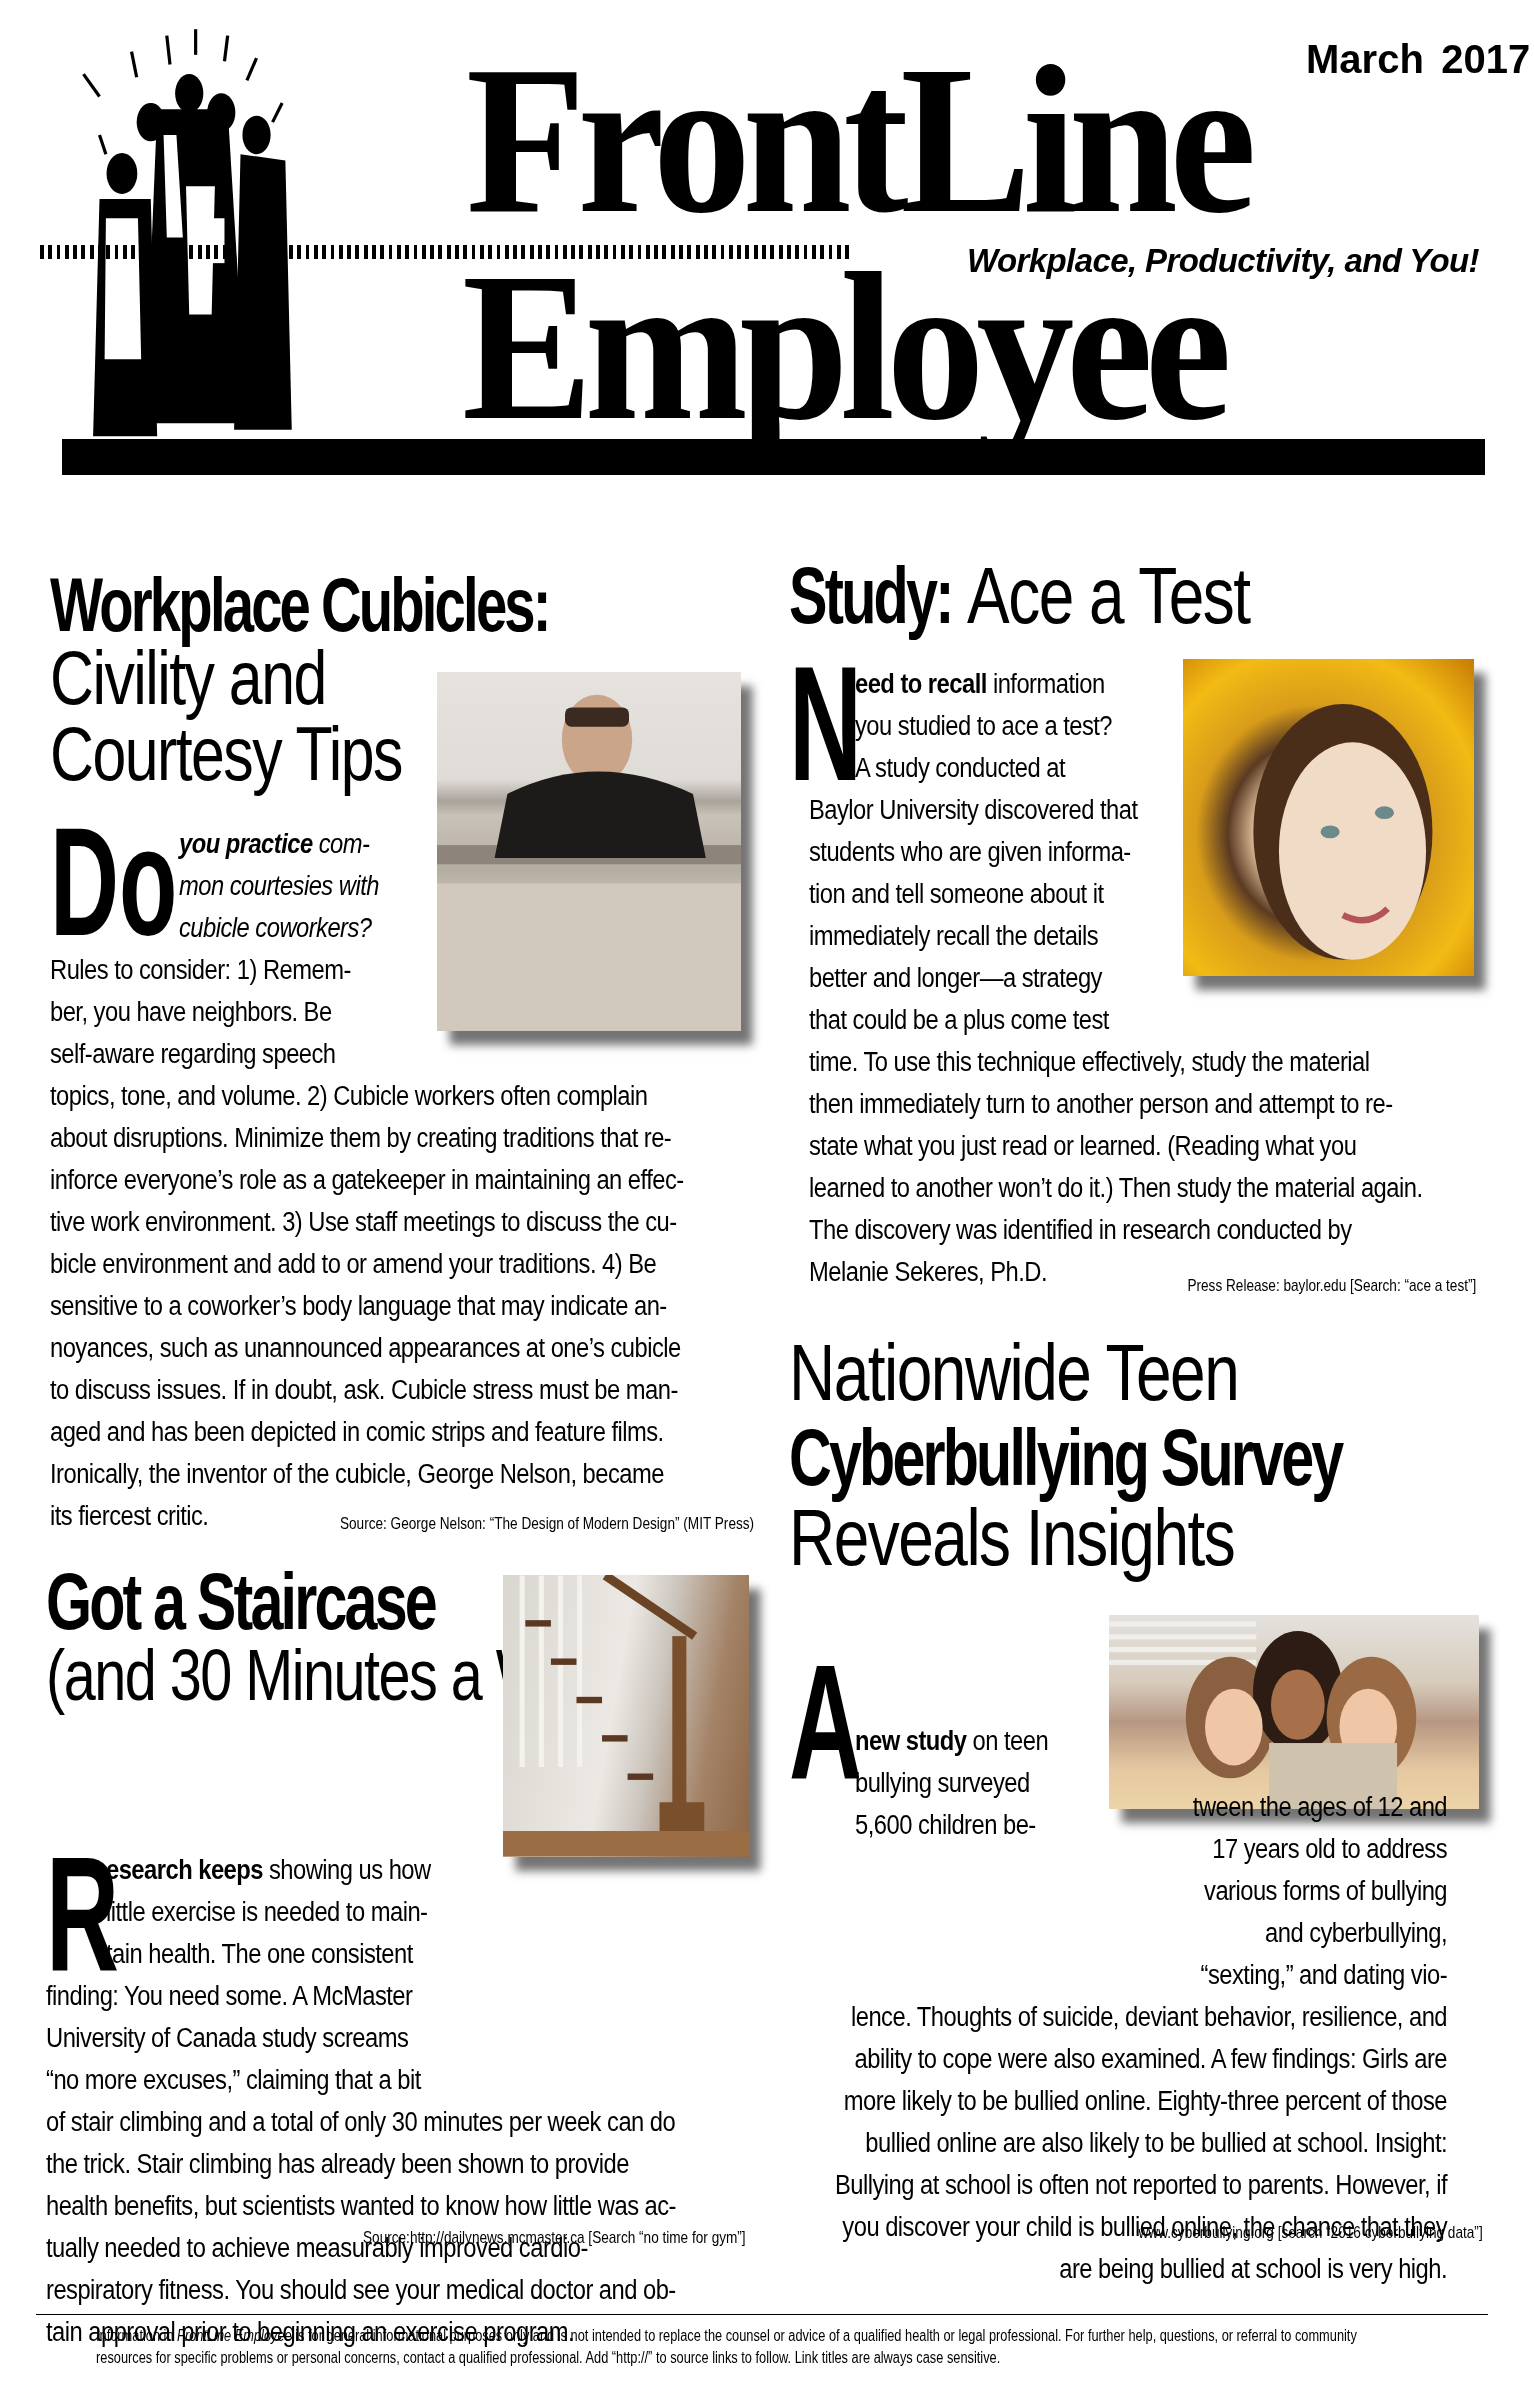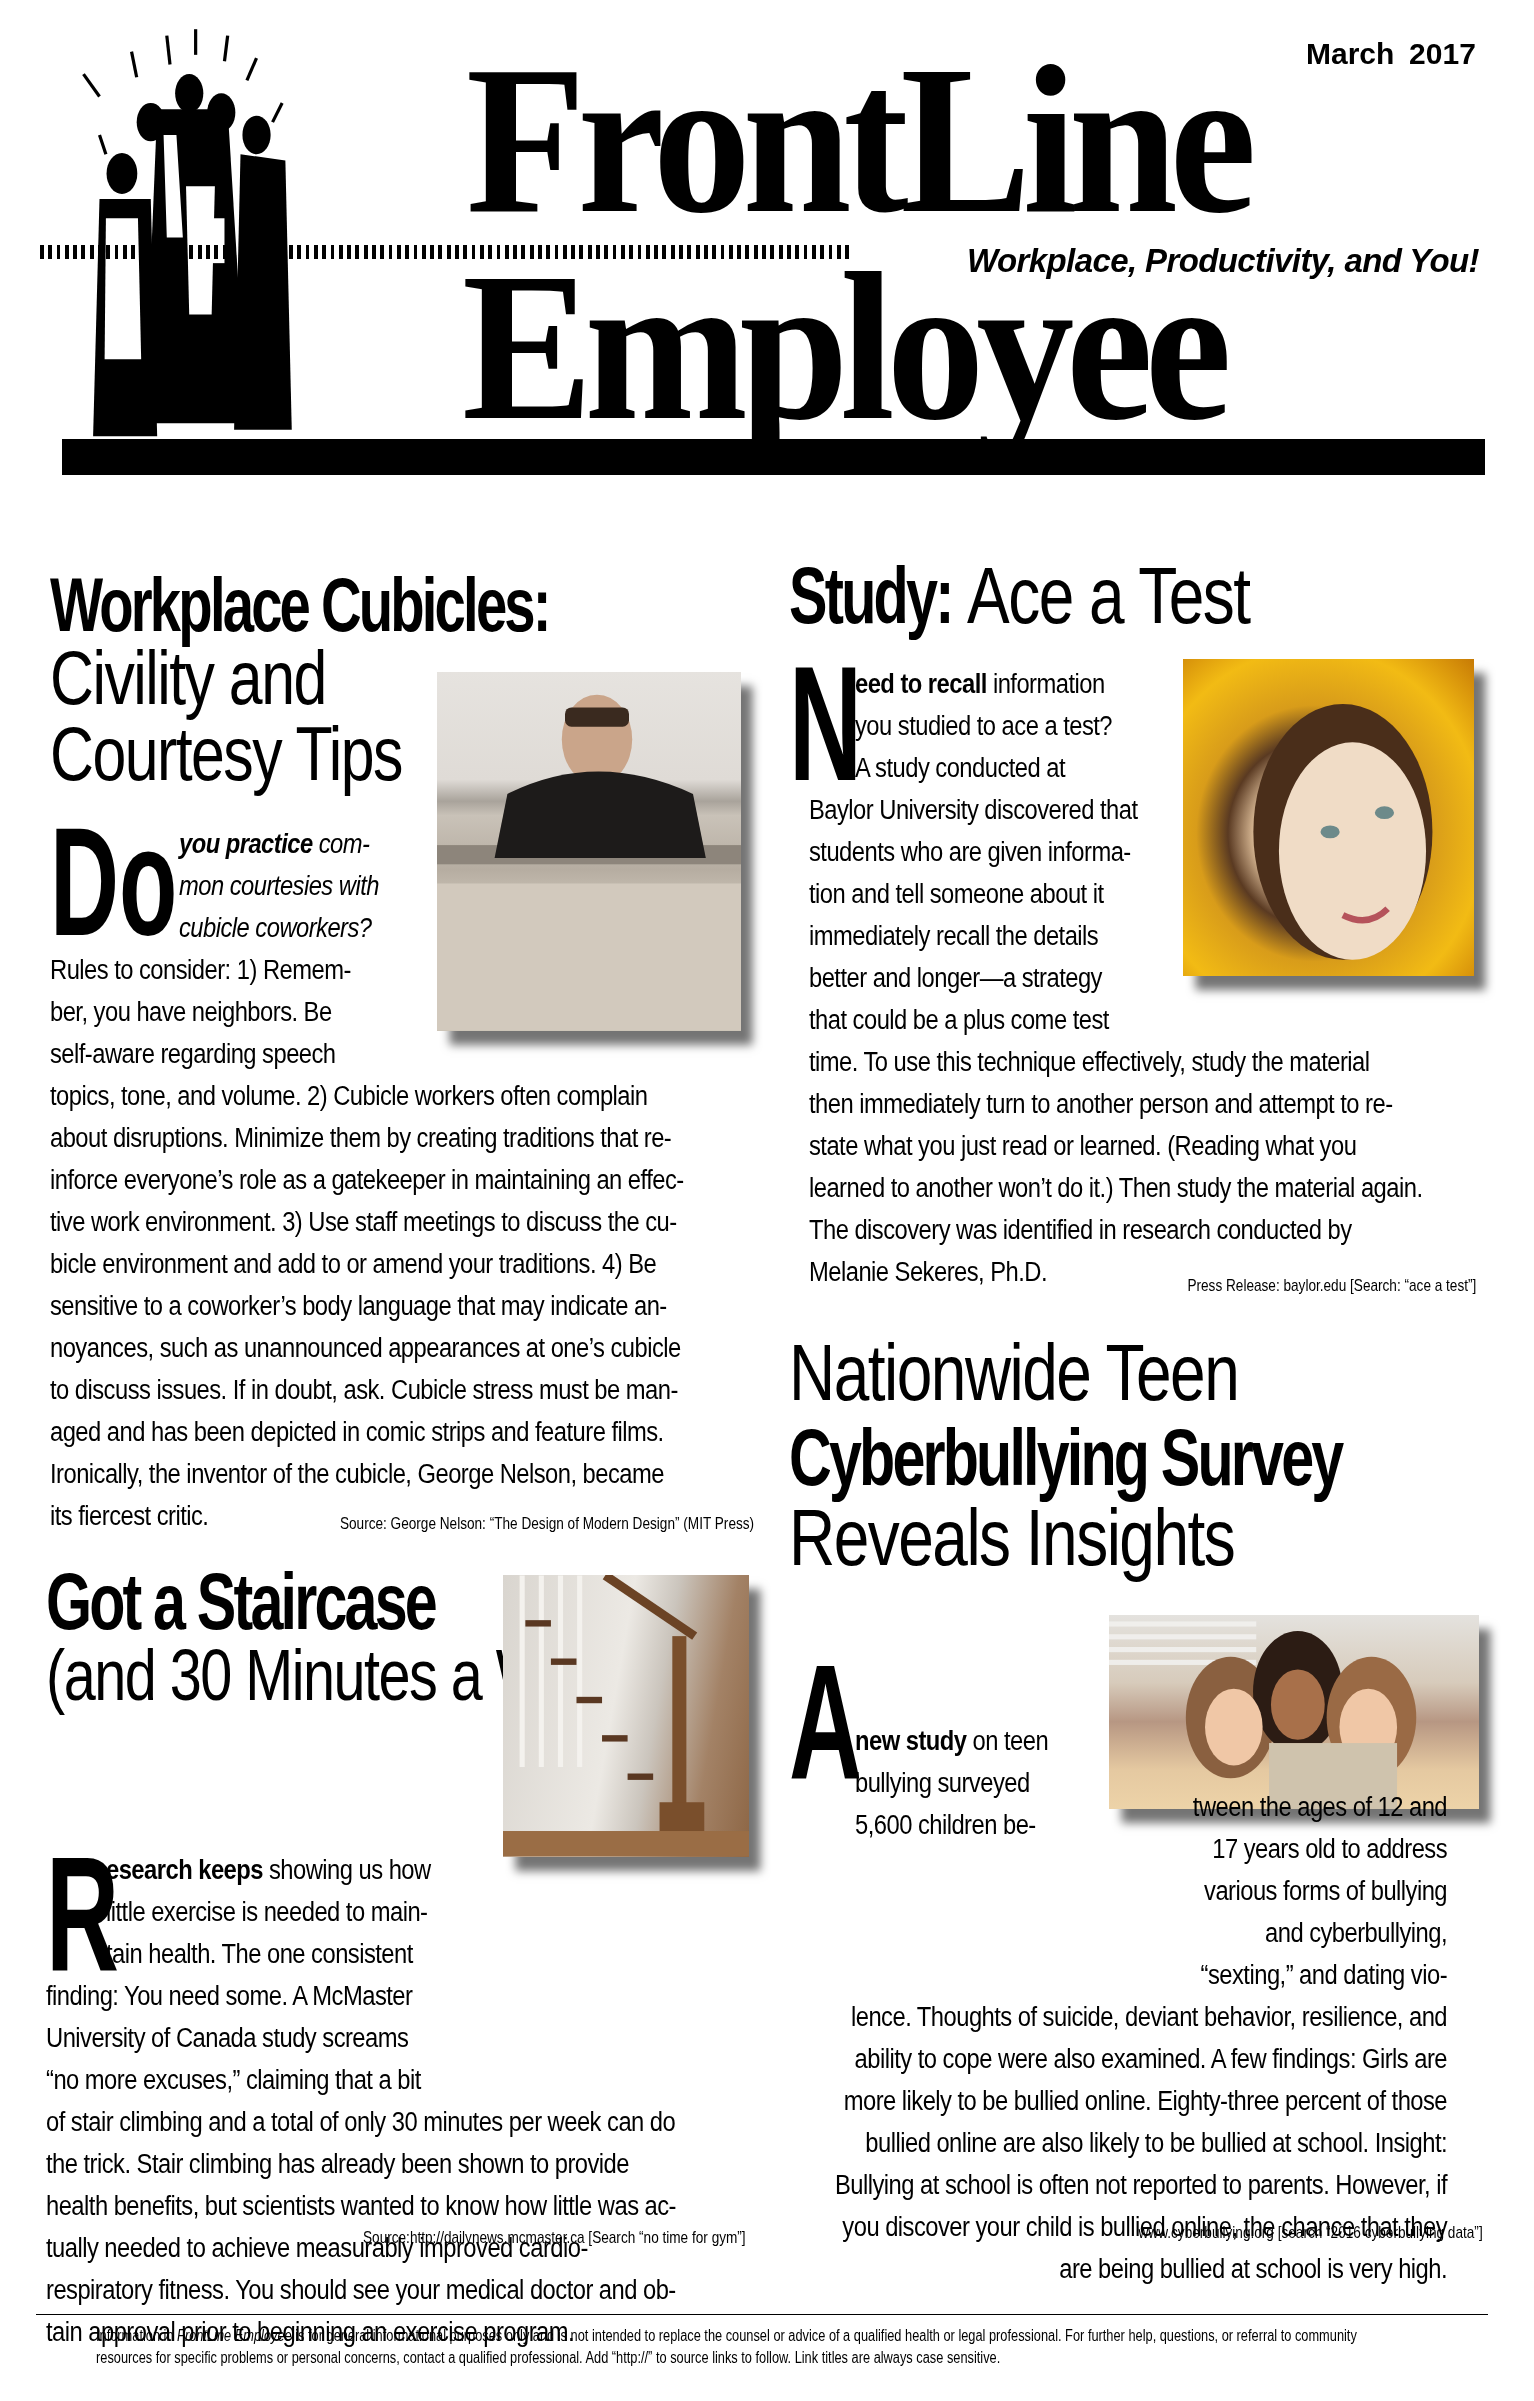--- a/index.html
+++ b/index.html
@@ -6,21 +6,21 @@
   body { width:1535px; height:2401px; position:relative; overflow:hidden; color:#000;
          font-family:"Liberation Sans", sans-serif; }
   .abs { position:absolute; }
 
   
   #clipart { left:61px; top:25.6px; width:359px; height:423px; }
   #masthead-frontline { left:466px; top:35px; font-family:"Liberation Serif", serif; font-weight:bold;
         font-size:211px; line-height:1; letter-spacing:-9px; transform:scaleX(0.93); transform-origin:left top; white-space:nowrap; }
   #masthead-employee { left:462px; top:242px; font-family:"Liberation Serif", serif; font-weight:bold;
         font-size:211px; line-height:1; letter-spacing:-9px; transform:scaleX(0.93); transform-origin:left top; white-space:nowrap; }
-  #issue-date { left:1306px; top:37px; font-weight:bold; font-size:30px; word-spacing:6.4px; white-space:nowrap; }
+  #issue-date { left:1306px; top:37px; font-weight:bold; font-size:40px; word-spacing:6.4px; white-space:nowrap; }
   #tagline { left:967px; top:242px; font-weight:bold; font-style:italic; font-size:33px; letter-spacing:-0.6px; white-space:nowrap; }
   #dotted-rule { left:40px; top:245px; width:810px; height:14px;
         background:repeating-linear-gradient(90deg,#000 0 3.8px,transparent 3.8px 8.3px); }
   #masthead-bar { left:62px; top:439px; width:1423px; height:36px; background:#000; }
 
   
   .headline-heavy { font-family:"Liberation Sans", sans-serif; font-weight:bold; letter-spacing:-3.8px;
         transform:scaleX(0.74); transform-origin:left top; white-space:nowrap; line-height:1; }
   .headline-regular { font-family:"Liberation Sans", sans-serif; font-weight:normal; letter-spacing:-1.9px;
         transform:scaleX(0.8); transform-origin:left top; white-space:nowrap; line-height:1; }

